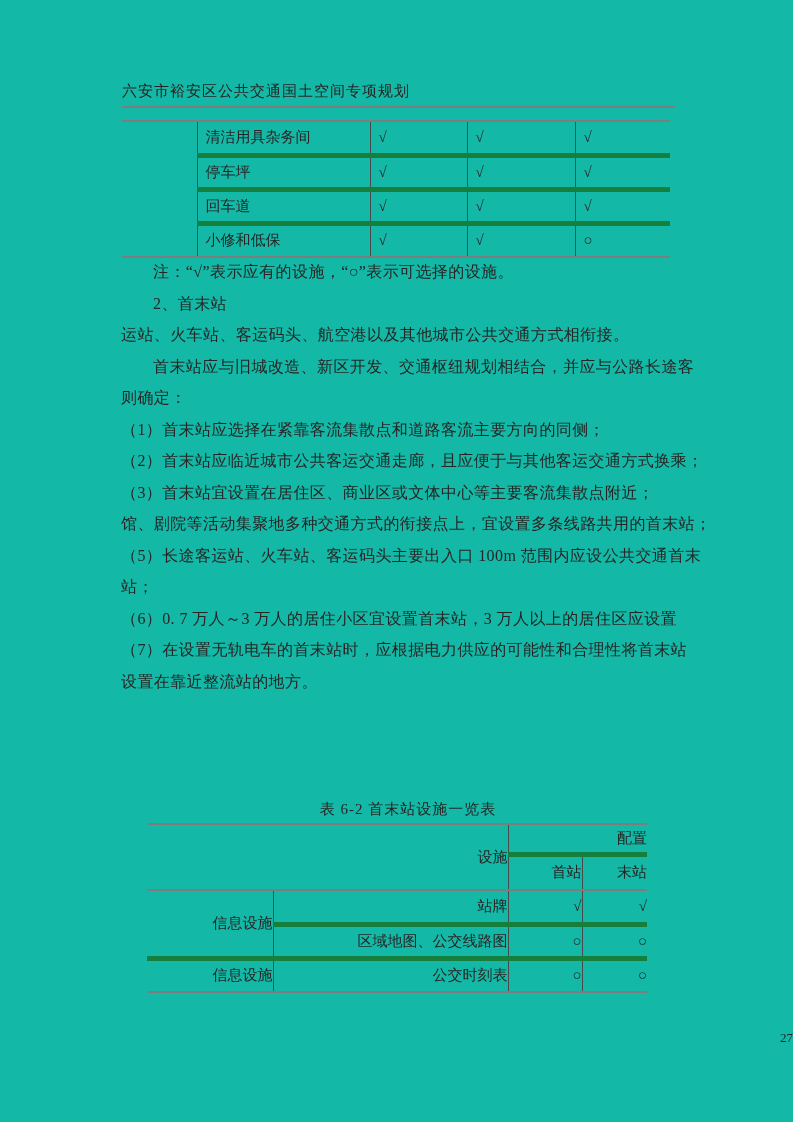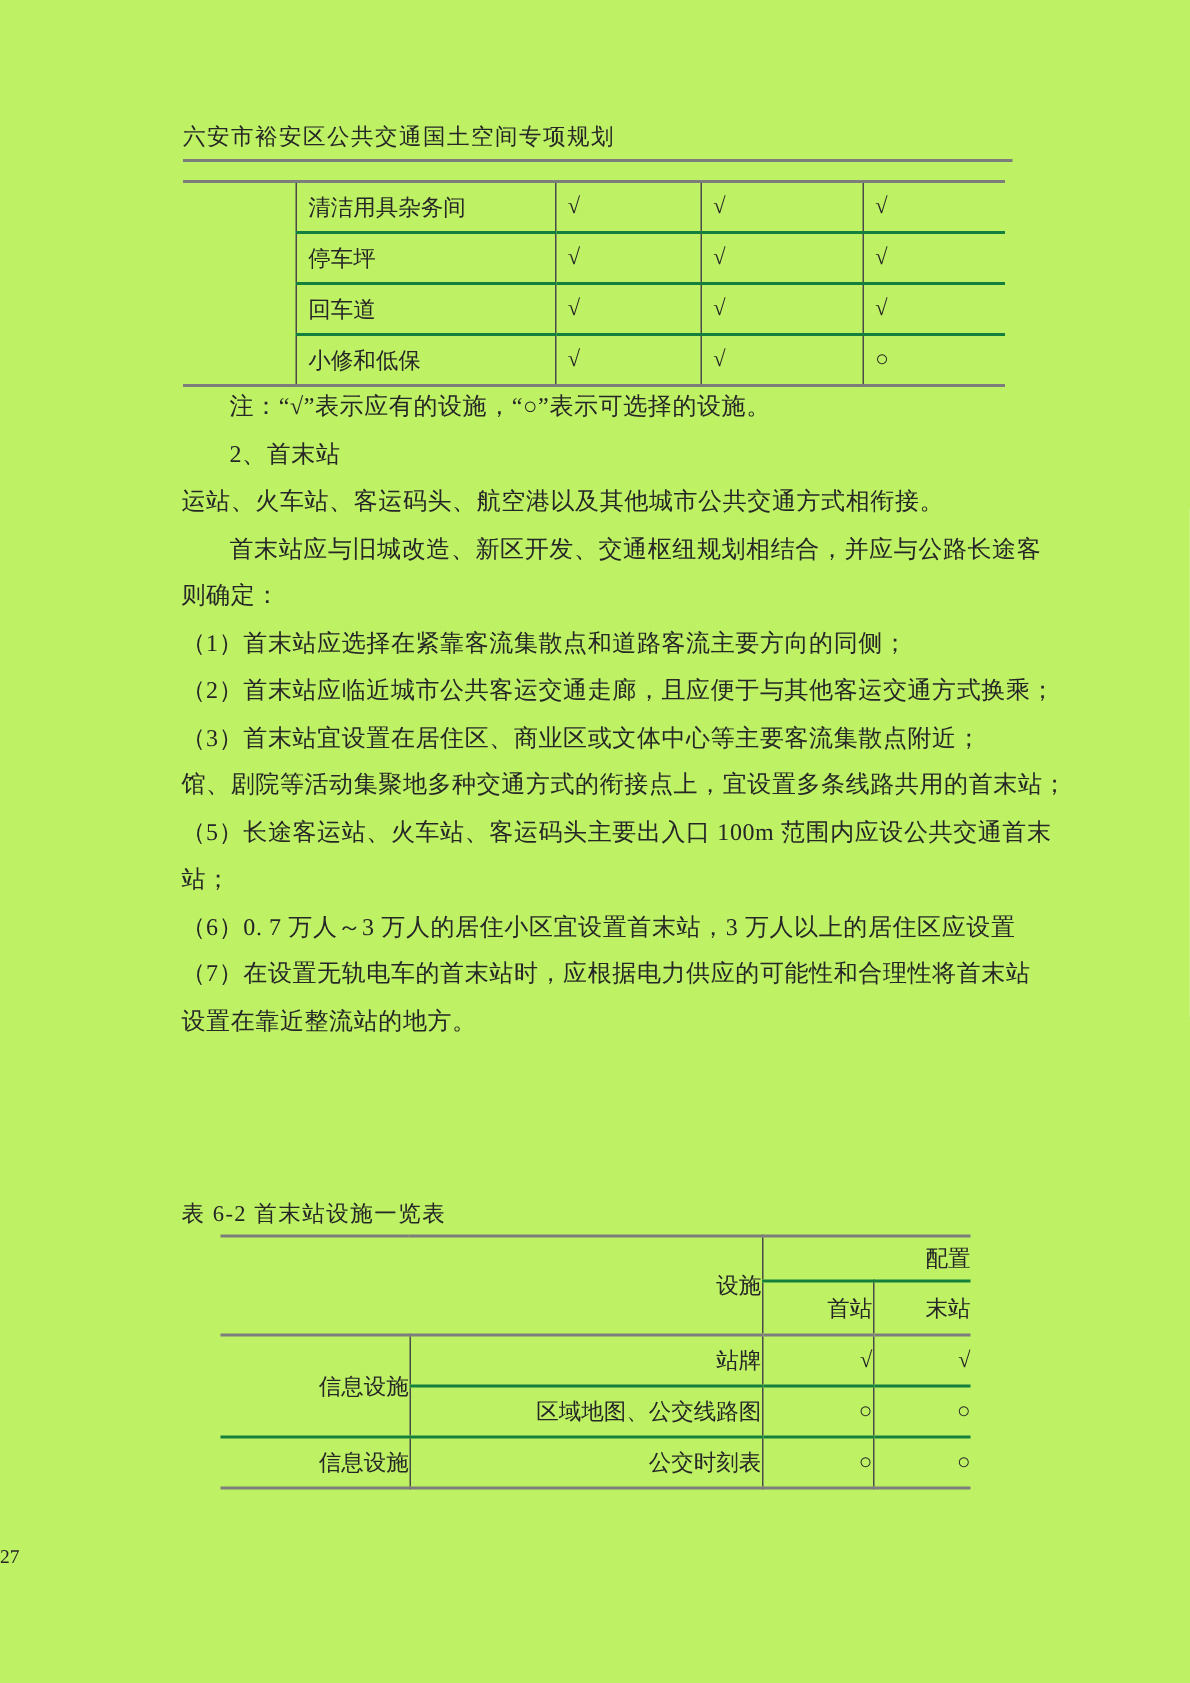--- a/index.html
+++ b/index.html
@@ -4,21 +4,21 @@
 <style>
   html, body { margin: 0; padding: 0; }
   body {
     width: 793px; height: 1122px;
     background: #f2f2f2;
     font-family: "Liberation Serif", "DejaVu Serif", serif;
   }
   .page {
     position: relative;
     width: 793px; height: 1122px;
-    background: #bef264;
+    background: #14b8a6;
     color: #262626;
     overflow: hidden;
   }
   .abs { position: absolute; }
 
   
   .header-title {
     left: 122px; top: 82px;
     font-size: 15px; letter-spacing: 1px; white-space: nowrap;
   }
@@ -32,45 +32,45 @@
     border-collapse: collapse; table-layout: fixed;
     font-size: 15px; color: #262626;
     border-top: 2px solid #7d7d7d;
     border-bottom: 2px solid #7d7d7d;
   }
   table.doc-table td {
     padding: 0 0 0 8px; vertical-align: middle;
     white-space: nowrap; overflow: hidden;
   }
   td.vline { border-left: 1px solid #4a4a4a; }
-  td.hline { border-bottom: 2px solid #15803d; }
+  td.hline { border-bottom: 5px solid #15803d; }
   td.hline2 { border-bottom: 2px solid #7d7d7d; margin-top: 44px; }
 
   .t-top { left: 122px; top: 120px; width: 548px; }
   .t-top tr { height: 34px; }
 
   
   .body-block { left: 121px; top: 256px; width: 574px; }
   .ln {
     height: 31.5px; line-height: 31.5px;
     font-size: 16px; letter-spacing: 0.4px;
     white-space: nowrap;
   }
   .ind { text-indent: 32px; }
 
   .t2-caption {
     left: 121px; top: 800px; width: 574px;
-    font-size: 15px; letter-spacing: 1px;
+    text-align: center; font-size: 15px; letter-spacing: 1px;
   }
   .t-bottom { left: 147px; top: 823px; width: 500px; }
   .t-bottom td { padding-left: 6px; text-align: right; }
 
   .page-number {
     left: 0; top: 1030px; width: 793px;
-    text-align: left; font-size: 13px;
+    text-align: right; font-size: 13px;
   }
 </style>
 </head>
 <body>
 
 <div class="page">
 
   <div class="abs header-title">六安市裕安区公共交通国土空间专项规划</div>
   <div class="abs header-rule"></div>
 

